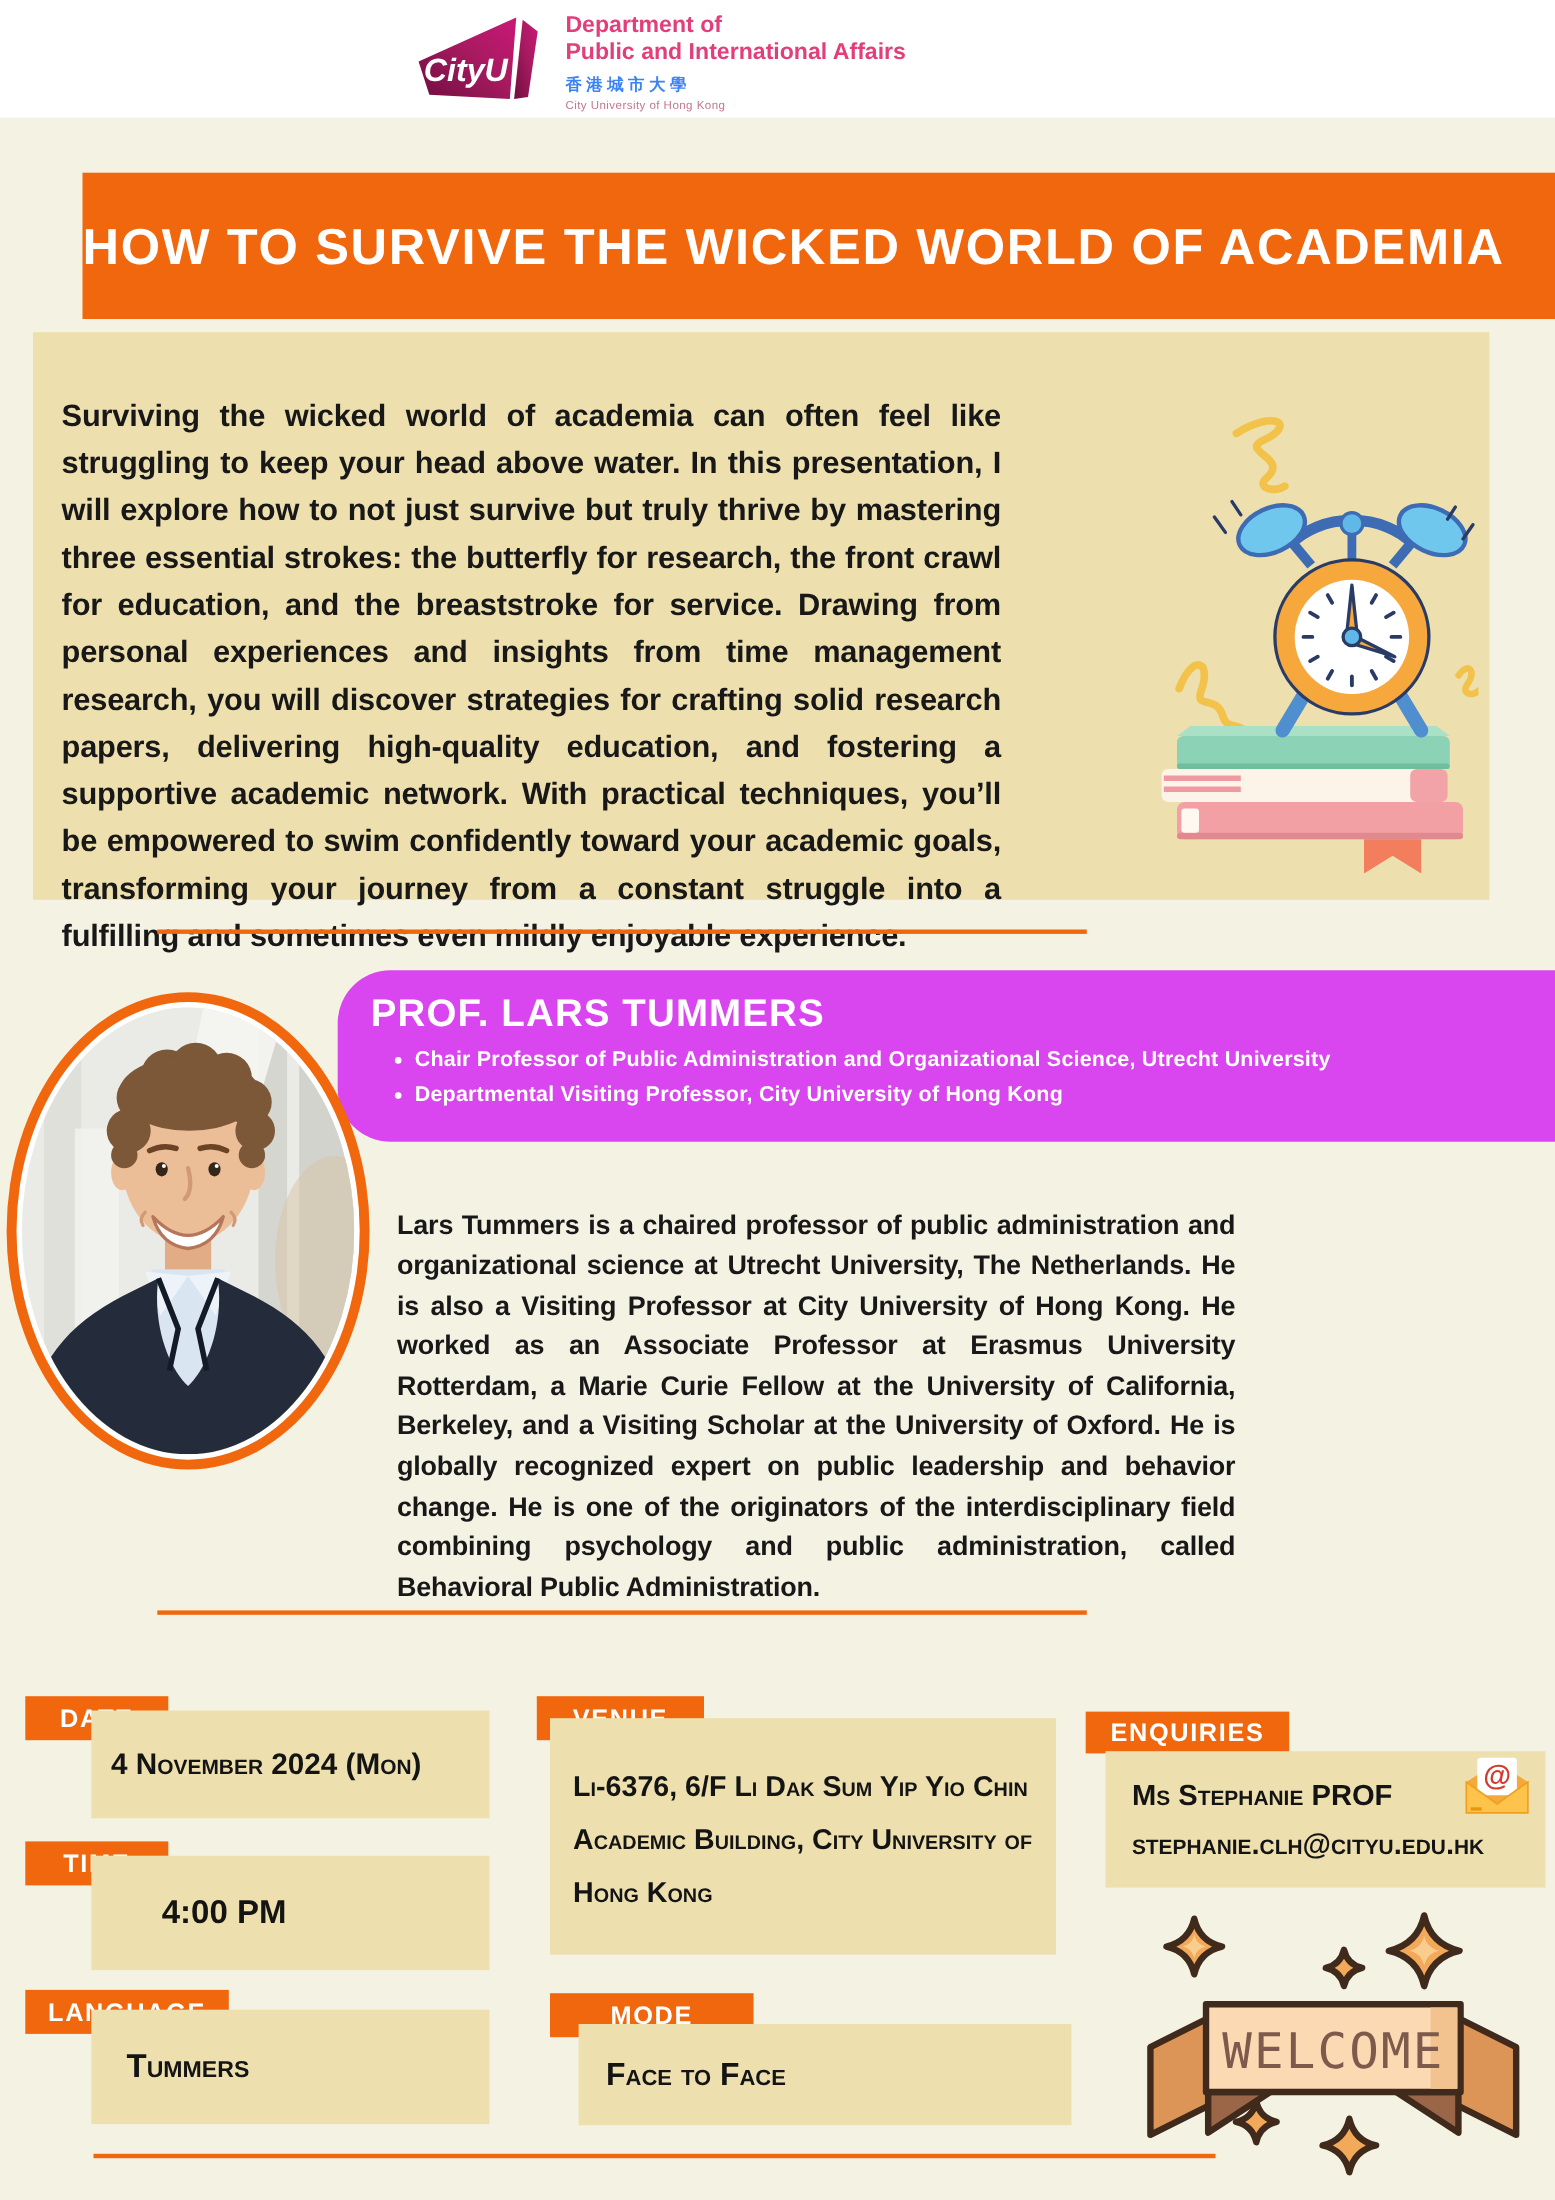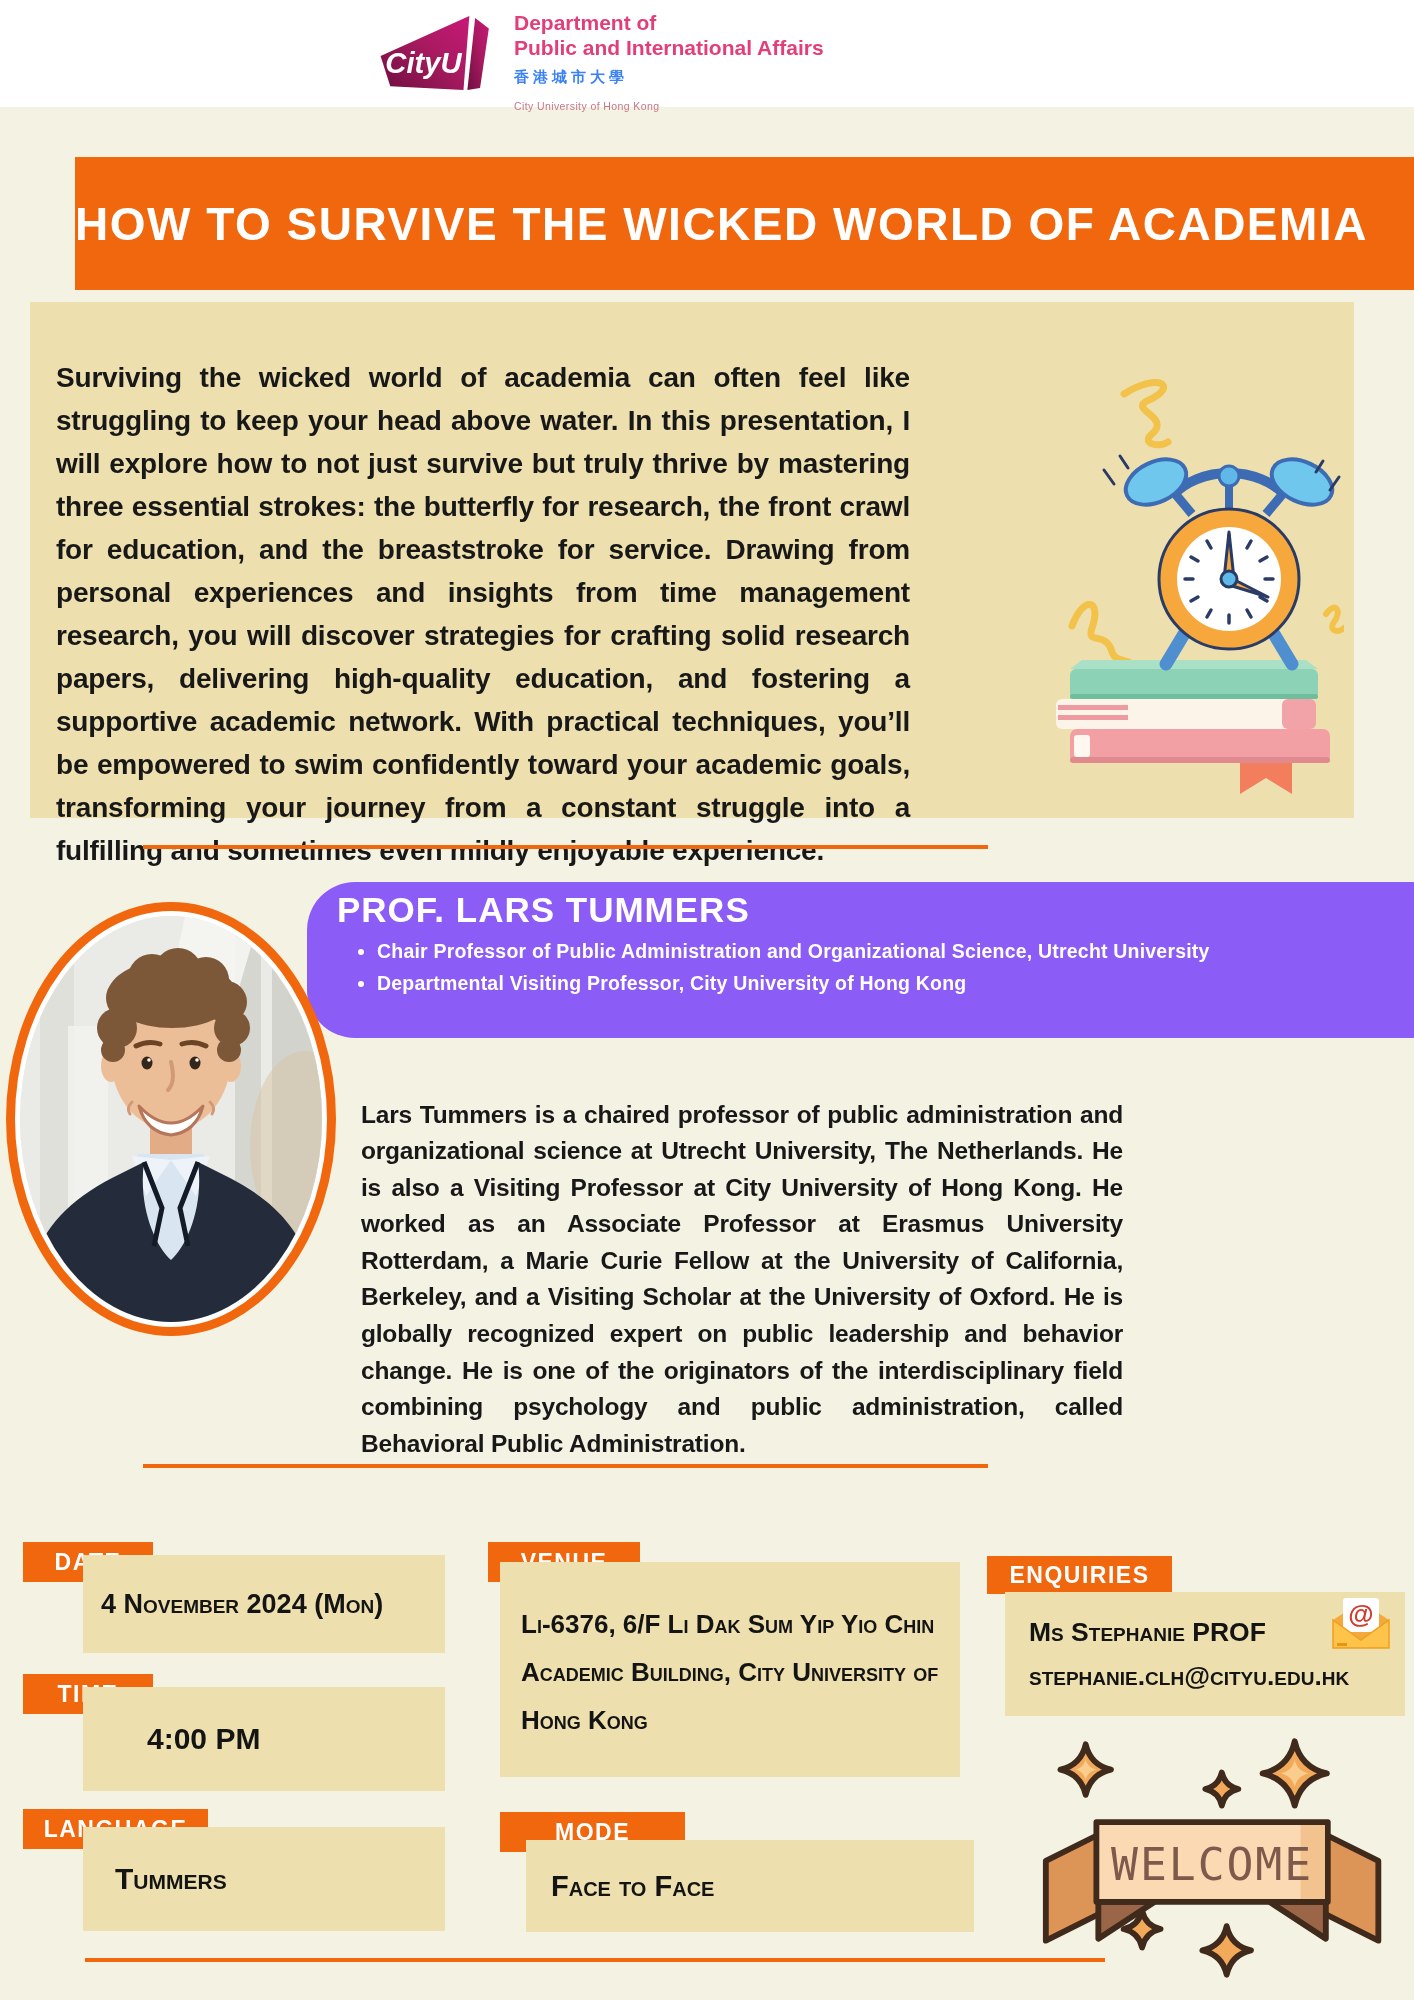--- a/index.html
+++ b/index.html
@@ -7,38 +7,38 @@
     position:relative;width:1414px;height:2000px;overflow:hidden;
     background:#F4F2E3;font-family:"Liberation Sans",sans-serif;
   }
   .abs{position:absolute;}
   
   .top-strip{left:0;top:0;width:1414px;height:107px;background:#FFFFFF;}
   .logo-svg{left:378px;top:13px;width:128px;height:80px;}
   .dept-block{left:514px;top:10px;width:420px;}
   .dept-line{font-size:21px;font-weight:600;color:#E23E79;line-height:25px;}
   .cn-line{margin-top:8px;font-size:15px;color:#3b82f6;letter-spacing:4px;font-weight:600;}
-  .en-line{margin-top:13px;font-size:10.5px;color:#C4798C;letter-spacing:.4px;}
+  .en-line{margin-top:3px;font-size:10.5px;color:#C4798C;letter-spacing:.4px;}
   
   .title-banner{left:75px;top:157px;width:1339px;height:133px;background:#F1670D;
     display:flex;align-items:center;justify-content:flex-start;}
   .title-banner span{color:#FFFFFF;font-size:46px;font-weight:800;letter-spacing:1.5px;white-space:nowrap;}
   
   .abstract-panel{left:30px;top:302px;width:1324px;height:516px;background:#EDE0AE;box-sizing:border-box;}
   .abstract-text{position:absolute;left:26px;top:26px;width:854px;
     font-size:28px;font-weight:700;line-height:43px;color:#181818;text-align:justify;letter-spacing:-.2px;}
   .illus{position:absolute;right:10px;top:62px;width:300px;height:430px;}
   
   .divider{height:4px;background:#F1670D;}
   .div1{left:143px;top:845px;width:845px;}
   .div2{left:143px;top:1464px;width:845px;}
   .div3{left:85px;top:1958px;width:1020px;}
   
-  .speaker-panel{left:307px;top:882px;width:1107px;height:156px;background:#8b5cf6;
-    border-radius:48px 0 0 48px;box-sizing:border-box;padding:8px 0 0 30px;color:#fff;}
+  .speaker-panel{left:307px;top:882px;width:1107px;height:156px;background:#d946ef;
+    border-radius:48px 0 0 48px;box-sizing:border-box;padding:20px 0 0 30px;color:#fff;}
   .speaker-name{font-size:35px;font-weight:800;letter-spacing:1px;margin:0;}
   .speaker-roles{margin:10px 0 0 40px;padding:0;}
   .speaker-roles li{font-size:19.5px;font-weight:700;margin-bottom:9px;letter-spacing:.2px;}
   .photo-ring{left:6px;top:902px;width:330px;height:434px;border-radius:50%;
     border:9px solid #F1670D;background:#fff;box-sizing:border-box;padding:5px;}
   .photo-inner{width:100%;height:100%;border-radius:50%;overflow:hidden;background:#EAEAE7;}
   .speaker-bio{left:345px;top:1072px;width:762px;font-size:24.5px;font-weight:700;
     line-height:36.6px;color:#181818;text-align:justify;letter-spacing:-.2px;margin-left:16px;}
   
   .lbl{background:#F1670D;color:#fff;font-weight:800;font-size:23px;letter-spacing:1.5px;

